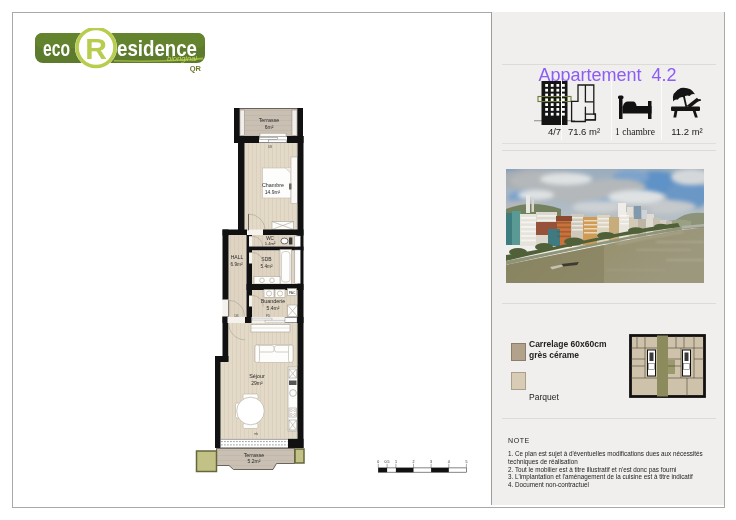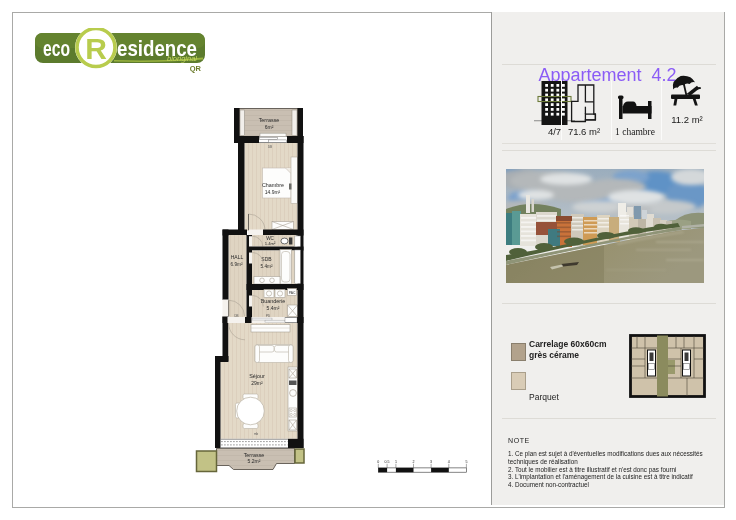--- a/index.html
+++ b/index.html
@@ -361,21 +361,21 @@
   <rect x="7" y="19.5" width="5.5" height="3.5" rx="1.5" fill="#111"></rect>
   <rect x="37" y="25" width="3.5" height="18" fill="#111"></rect>
   <rect x="11.5" y="30" width="29" height="7.5" fill="#111"></rect>
   <path d="M 12 30 Q 13 25.5 17 25.5 L 22 25.5 Q 25 25.5 25.5 30 Z" fill="#111"></path>
   <text x="24" y="58.5" font-size="9.5" fill="#1a1a1a" text-anchor="middle">1 chambre</text>
 </svg>
 </div>
 
 <div class="abs" style="left:661px;top:80px;width:1px;height:60px;background:#fbfbfa;"></div>
 
-<div class="abs" style="left:661px;top:64px;width:52px;height:64px;">
+<div class="abs" style="left:661px;top:76px;width:52px;height:64px;">
 <svg width="52" height="64" viewBox="0 0 52 64">
   <g fill="#141414">
     <path transform="rotate(-16 22 18)" d="M 10.5 22.5 Q 11 13 21.5 11.5 Q 31.5 13 33.5 21.5 Q 30.5 19.5 27.8 21.8 Q 25 19.2 21.8 21.4 Q 18.2 19.4 15.2 22 Q 13 20.4 10.5 22.5 Z"></path>
     <path d="M 21.8 19.5 L 23.6 19.2 L 26.6 32.5 L 24.8 32.8 Z"></path>
     <path d="M 25.5 30 L 36 21.8 L 38.3 24.6 L 29.5 31.5 Z"></path>
     <path d="M 34.5 23.5 L 39.5 23 L 40 24.8 L 35.5 25.8 Z"></path>
     <rect x="10" y="30.5" width="29" height="4.4" rx="1"></rect>
     <path d="M 13.5 34.9 L 16.4 34.9 L 15.2 41.5 L 12.4 41.5 Z"></path>
     <path d="M 31.8 34.9 L 34.7 34.9 L 36.8 41.5 L 34 41.5 Z"></path>
   </g>

